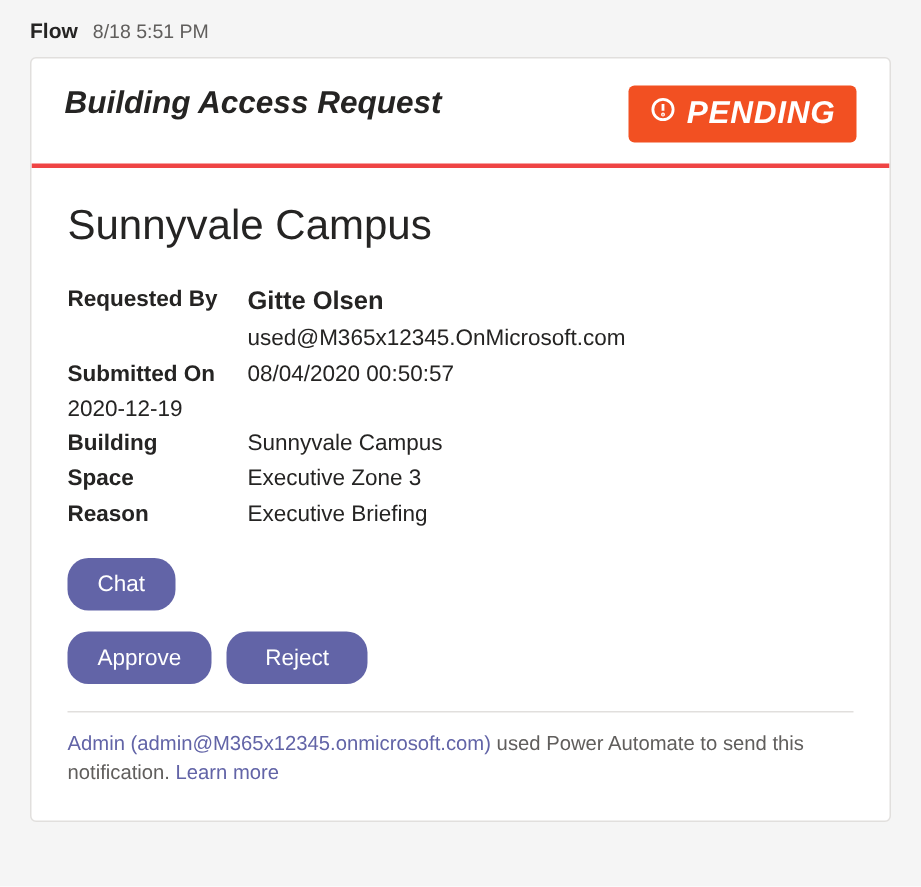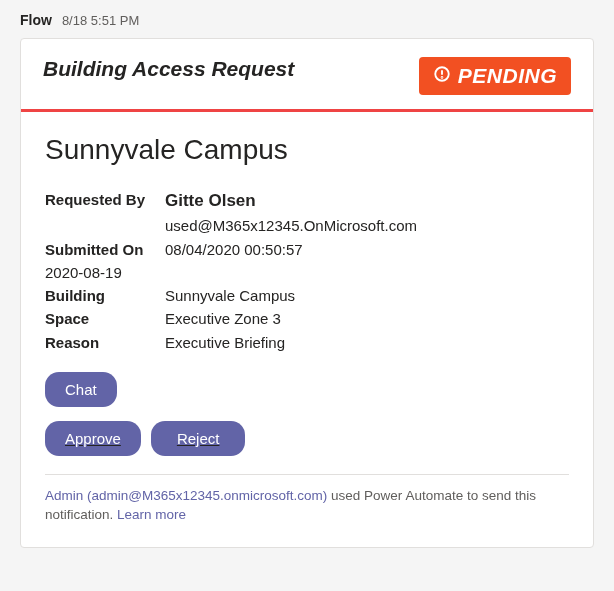--- a/index.html
+++ b/index.html
@@ -108,21 +108,20 @@
     }
     .chat-row {
       margin-bottom: 14px;
     }
     .action-row {
       display: flex;
       gap: 10px;
       padding-bottom: 18px;
       border-bottom: 1px solid #e1dfdd;
       margin-bottom: 12px;
-      text-decoration: underline;
     }
     .btn-approve {
       padding: 9px 20px;
     }
     .btn-reject {
       padding: 9px 26px;
     }
     .footer-note {
       font-size: 13.5px;
       color: #605e5c;
@@ -165,21 +164,21 @@
         <div class="detail-value">
           <span class="requester-name">Gitte Olsen</span><br>
           <span class="requester-email">used@M365x12345.OnMicrosoft.com</span>
         </div>
       </div>
       <div class="detail-row">
         <div class="detail-label">Submitted On</div>
         <div class="detail-value">08/04/2020 00:50:57</div>
       </div>
       <div class="detail-row">
-        <div class="detail-value">2020-08-19</div>
+        <div class="detail-value">2020-12-19</div>
       </div>
       <div class="detail-row">
         <div class="detail-label">Building</div>
         <div class="detail-value">Sunnyvale Campus</div>
       </div>
       <div class="detail-row">
         <div class="detail-label">Space</div>
         <div class="detail-value">Executive Zone 3</div>
       </div>
       <div class="detail-row">

